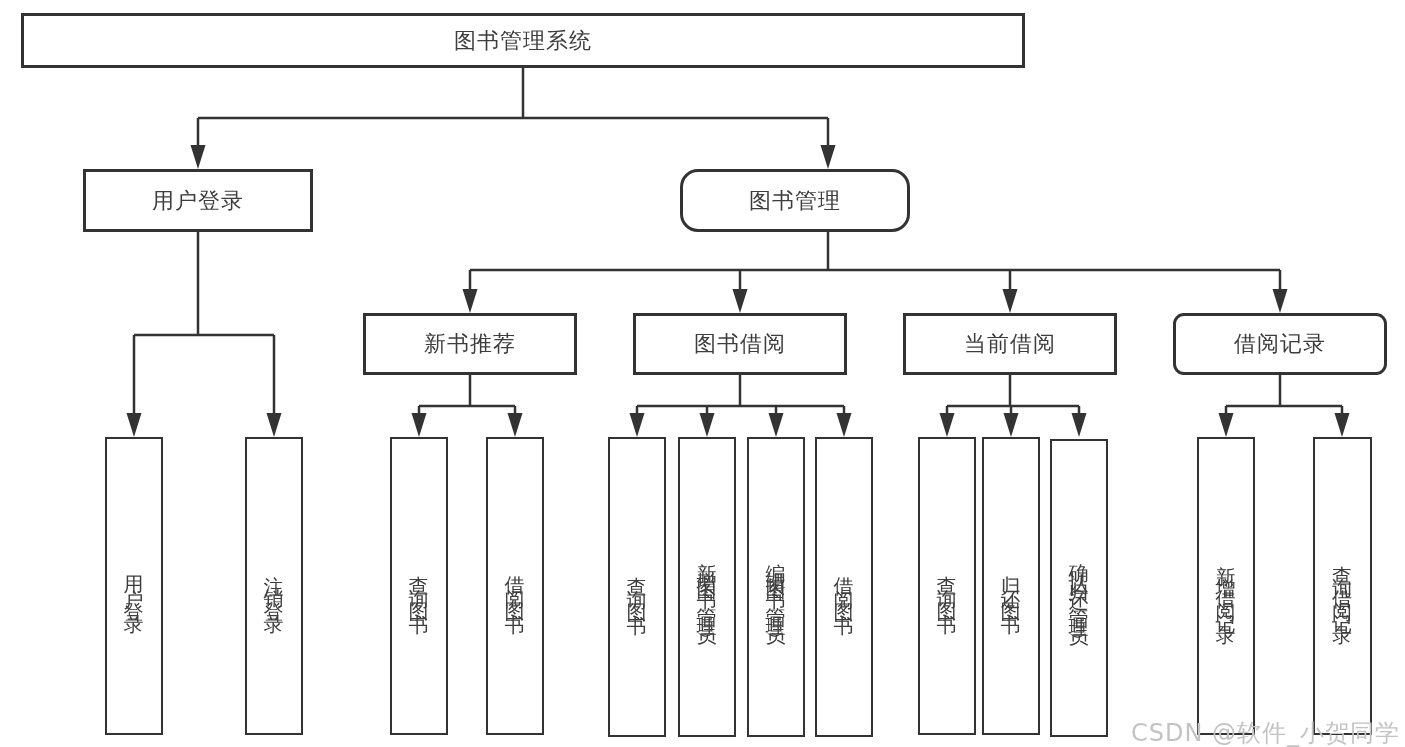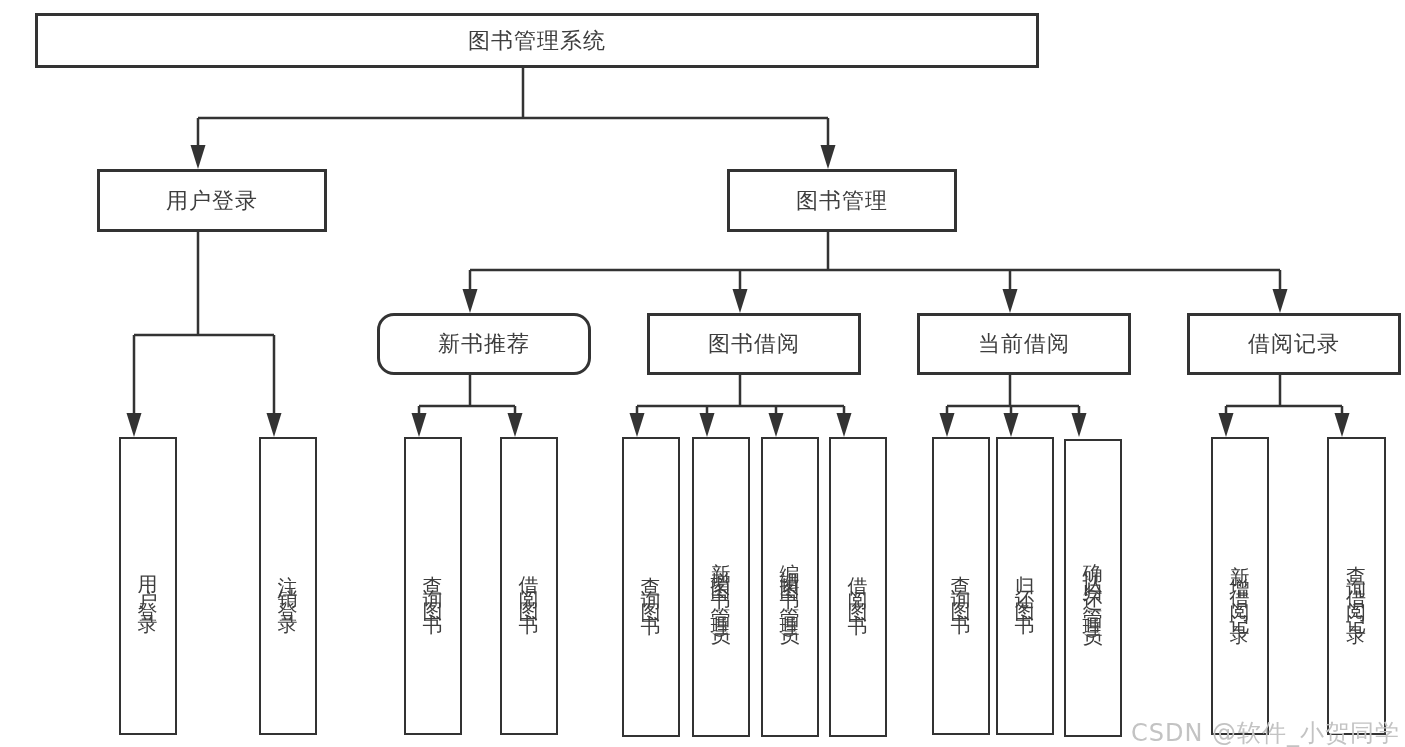--- a/index.html
+++ b/index.html
@@ -24,21 +24,20 @@
   .node {
     position: absolute;
     box-sizing: border-box;
     background: #ffffff;
     border: 3px solid #333333;
     display: flex;
     align-items: center;
     justify-content: center;
     color: #3d3d3d;
     z-index: 2;
-    margin-left: 14px;
   }
   .node.lvl-h span {
     font-size: 22px;
     letter-spacing: 1px;
     white-space: nowrap;
   }
   .node.leaf {
     border-width: 2.5px;
   }
   .vtext {
@@ -111,34 +110,34 @@
     </g>
   </svg>
 
   <div class="node lvl-h" style="left:21px; top:13px; width:1004px; height:55px;">
     <span>图书管理系统</span>
   </div>
 
   <div class="node lvl-h" style="left:83px; top:169px; width:230px; height:63px;">
     <span>用户登录</span>
   </div>
-  <div class="node lvl-h" style="left:713px; top:169px; width:230px; height:63px;">
+  <div class="node lvl-h" style="left:680px; top:169px; width:230px; height:63px;border-radius:18px;">
     <span>图书管理</span>
   </div>
 
-  <div class="node lvl-h" style="left:363px; top:313px; width:214px; height:62px;border-radius:17px;">
+  <div class="node lvl-h" style="left:363px; top:313px; width:214px; height:62px;">
     <span>新书推荐</span>
   </div>
   <div class="node lvl-h" style="left:903px; top:313px; width:214px; height:62px;">
     <span>当前借阅</span>
   </div>
   <div class="node lvl-h" style="left:633px; top:313px; width:214px; height:62px;">
     <span>图书借阅</span>
   </div>
-  <div class="node lvl-h" style="left:1173px; top:313px; width:214px; height:62px;">
+  <div class="node lvl-h" style="left:1173px; top:313px; width:214px; height:62px;border-radius:11px;">
     <span>借阅记录</span>
   </div>
 
   <div class="node leaf" style="left:105px; top:437px; width:58px; height:298px;">
     <span class="vtext">用户登录</span>
   </div>
   <div class="node leaf" style="left:245px; top:437px; width:58px; height:298px;">
     <span class="vtext">注销登录</span>
   </div>
 

